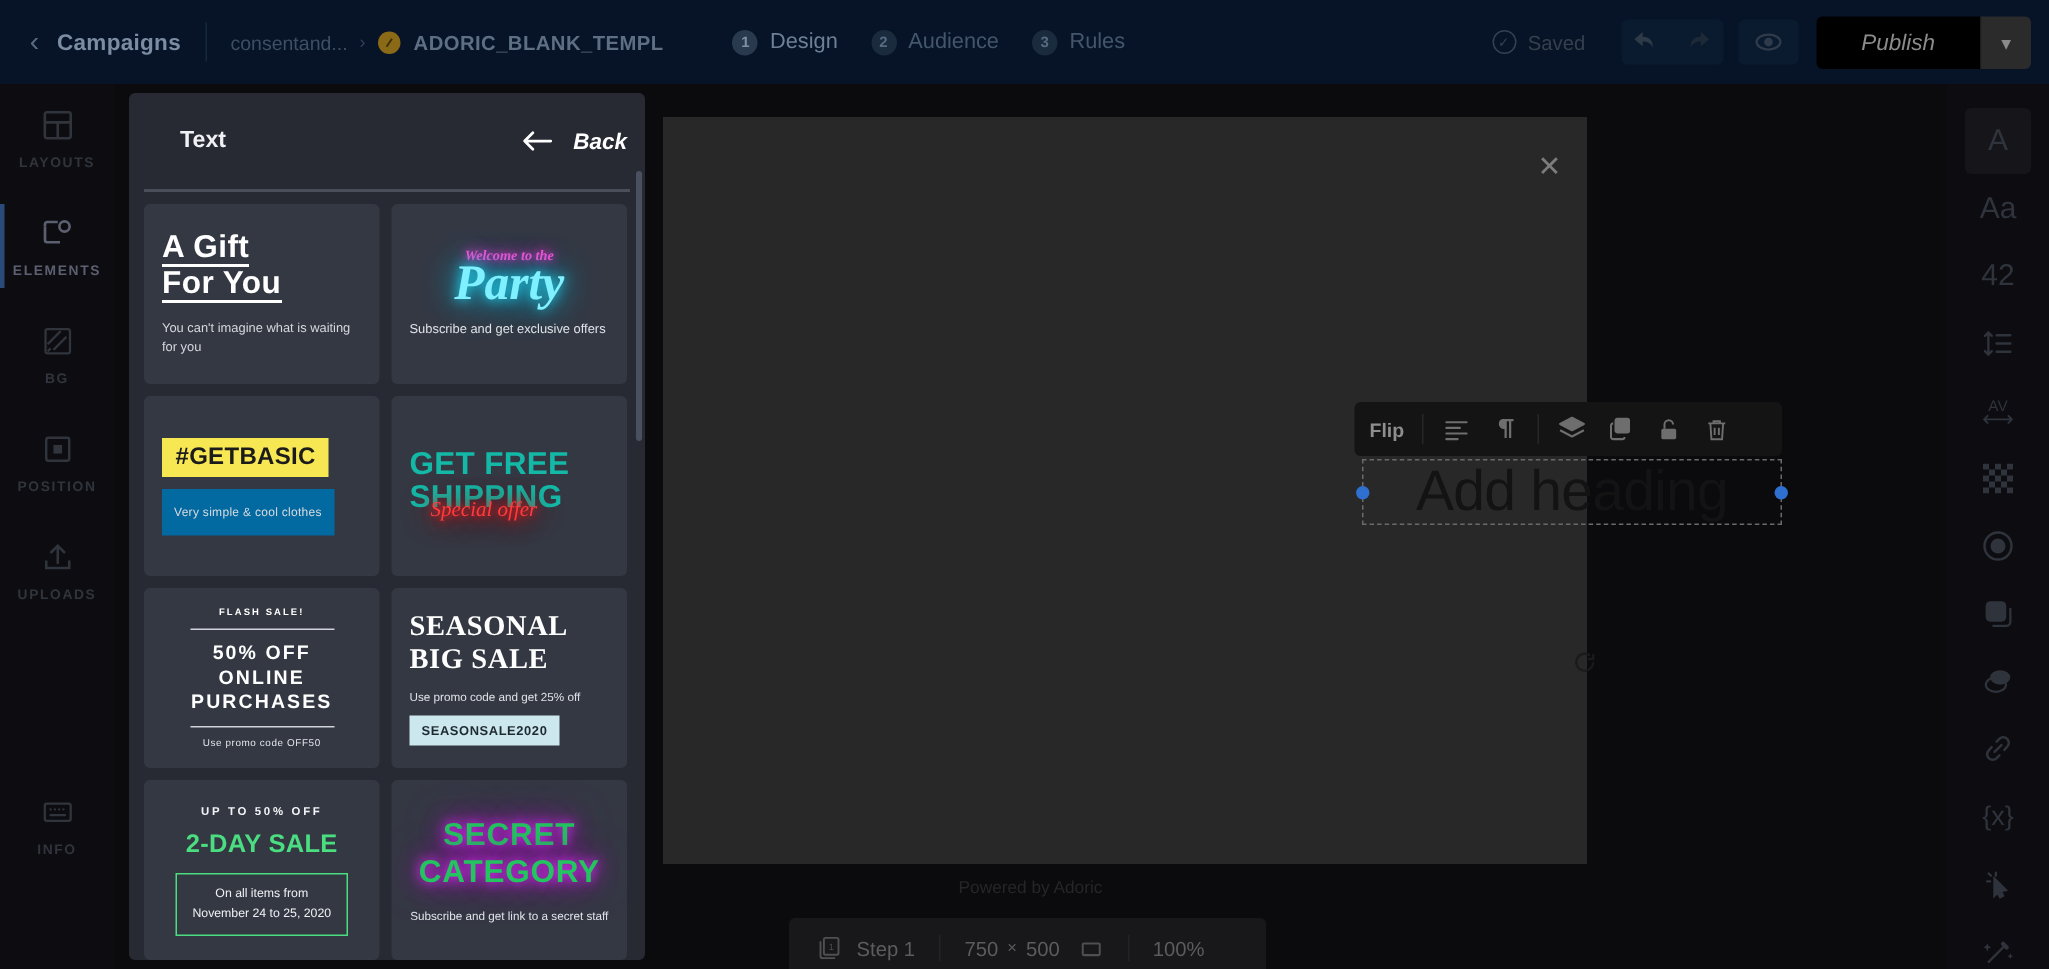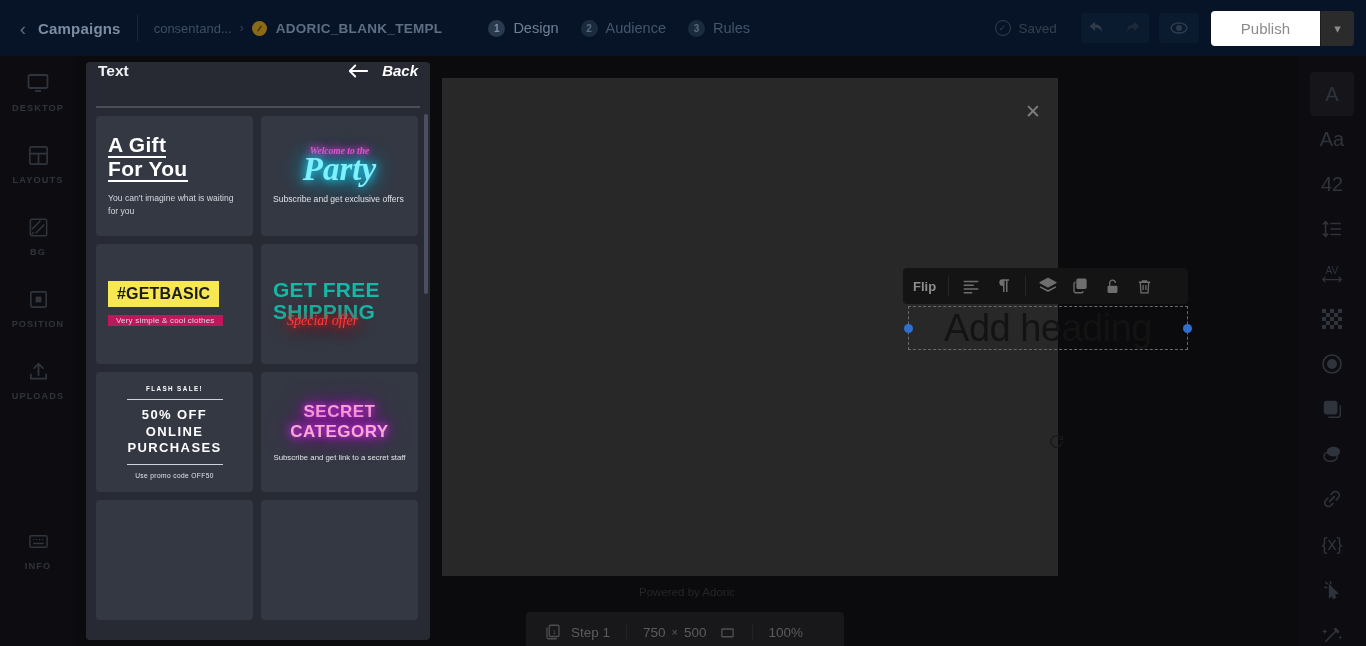--- a/index.html
+++ b/index.html
@@ -75,23 +75,23 @@
   }
   .undo-redo {
     display: flex; background: #0b1b2f; border-radius: 4px; margin-right: 10px;
   }
   .eye-btn {
     width: 40px; height: 30px; display: flex; align-items: center; justify-content: center;
     background: #0b1b2f; border-radius: 4px; margin-right: 12px; color: #2f3b4a;
   }
   .publish-group { display: flex; align-items: stretch; }
   .publish-btn {
-    background: #ffffff; color: #8b8b8b; font-size: 15px;
+    background: #000000; color: #8b8b8b; font-size: 15px;
     padding: 9px 30px; border-radius: 4px 0 0 4px;
-    display: flex; align-items: center;
+    display: flex; align-items: center; font-style: italic;
   }
   .publish-caret {
     background: #2b2b2b; color: #8b8b8b; width: 34px;
     border-radius: 0 4px 4px 0; border-left: 1px solid #1d1d1d;
     display: flex; align-items: center; justify-content: center; font-size: 13px;
   }
 
   
   .left-rail {
     position: absolute; left: 0; top: 56px; width: 76px; height: 590px;
@@ -112,21 +112,21 @@
   }
   .rail-item svg { display: block; }
   .rail-spacer { height: 98px; }
 
   
   .panel {
     position: absolute; left: 86px; top: 62px; width: 344px; height: 578px;
     background: #272a33; border-radius: 4px; z-index: 35; overflow: hidden;
   }
   .panel-head {
-    height: 44px; display: flex; align-items: flex-start; padding: 0 12px 0 12px;
+    height: 64px; display: flex; align-items: center; padding: 0 12px 0 12px; margin-left: 22px;
   }
   .panel-title { color: #f0f1f4; font-size: 15.5px; font-weight: bold; }
   .panel-back {
     margin-left: auto; display: flex; align-items: center; color: #ffffff; font-style: italic;
   }
   .panel-back .arrow { margin-right: 13px; color: #ffffff; display: flex; }
   .panel-back-label { font-size: 15px; font-weight: bold; }
   .panel-rule {
     height: 2px; background: #4a4e58; margin: 0 10px;
   }
@@ -164,21 +164,21 @@
     text-shadow: 0 0 8px #21d4ef, 0 0 18px #11b6d8, 0 0 28px #0d98bb;
   }
   .c2-sub { color: #dfe2e7; font-size: 8.6px; line-height: 1.5; margin-top: 8px; align-self: flex-start; text-align: left; }
 
   
   .c3-tag {
     background: #f7e752; color: #1b1b1b; font-size: 16px; font-weight: bold;
     padding: 4px 9px; letter-spacing: .2px; display: inline-block;
   }
   .c3-sub {
-    background: #be185d; color: #d9dbe0; font-size: 8px; padding: 1px 8px;
+    background: #0369a1; color: #d9dbe0; font-size: 8px; padding: 11px 8px;
     margin-top: 8px; display: inline-block; letter-spacing: .2px;
   }
 
   
   .c4-title {
     color: #14b8a6; font-size: 21px; font-weight: bold; line-height: 1.04;
     letter-spacing: .2px; text-align: left; width: 100%;
   }
   .c4-neon {
     color: #ff3b3b; font-family: "Liberation Serif", serif; font-style: italic;
@@ -214,21 +214,21 @@
   .c7-main {
     color: #4ade80; font-size: 17px; font-weight: bold; margin-top: 8px; letter-spacing: .2px;
   }
   .c7-box {
     border: 1.5px solid #4ade80; padding: 7px 10px; margin-top: 9px;
     color: #eef0f3; font-size: 8.2px; line-height: 1.55;
   }
 
   
   .c8-title {
-    color: #f9a8d4; font-size: 17px; font-weight: bold; line-height: 1.18;
+    color: #22c55e; font-size: 21px; font-weight: bold; line-height: 1.18;
     letter-spacing: .5px;
     text-shadow: 0 0 7px #e42cff, 0 0 15px #c419e0, 0 0 26px #9a12b0;
   }
   .c8-sub { color: #e1e3e8; font-size: 7.8px; margin-top: 11px; }
 
   .panel-scrollbar {
     position: absolute; right: 2px; top: 52px; width: 4px; height: 180px;
     background: #4b5060; border-radius: 2px;
   }
 
@@ -450,35 +450,36 @@
         </span>
       </div>
       <div class="sb-sep"></div>
       <div class="sb-item">100%</div>
     </div>
   </div>
 
   <div class="left-rail">
     <div class="rail-item">
       <span>
-        <svg width="24" height="24" viewBox="0 0 24 24" fill="none" stroke="currentColor" stroke-width="1.8">
-            <rect x="2.5" y="4" width="19" height="13" rx="1.5"></rect>
-            <path d="M9 20h6"></path>
-          </svg>
-      </span>
-      <span class="rail-label">DESKTOP</span>
-    </div>
-    <div class="rail-item">
-      <span>
         <svg width="23" height="23" viewBox="0 0 24 24" fill="none" stroke="currentColor" stroke-width="1.8">
             <rect x="3" y="3" width="18" height="18" rx="1.5"></rect>
             <path d="M3 10h18M12 10v11"></path>
           </svg>
       </span>
       <span class="rail-label">LAYOUTS</span>
+    </div>
+    <div class="rail-item active">
+      <span>
+        <svg width="24" height="24" viewBox="0 0 24 24" fill="none" stroke="currentColor" stroke-width="1.8">
+            <path d="M4 8v9a1.5 1.5 0 0 0 1.5 1.5H14"></path>
+            <path d="M4 8V6.5A1.5 1.5 0 0 1 5.5 5h7"></path>
+            <circle cx="17" cy="8" r="3.4"></circle>
+          </svg>
+      </span>
+      <span class="rail-label">ELEMENTS</span>
     </div>
     <div class="rail-item">
       <span>
         <svg width="23" height="23" viewBox="0 0 24 24" fill="none" stroke="currentColor" stroke-width="1.6">
             <rect x="3.5" y="3.5" width="17" height="17" rx="1.5"></rect>
             <path d="M5 14 14 5M9 18l9-9M5 19l2-2"></path>
           </svg>
       </span>
       <span class="rail-label">BG</span>
     </div>
@@ -559,21 +560,37 @@
         <div class="c5-hr"></div>
         <div class="c5-main">
           <span>50% OFF</span><br>
           <span>ONLINE</span><br>
           <span>PURCHASES</span>
         </div>
         <div class="c5-hr"></div>
         <div class="c5-foot">Use promo code OFF50</div>
       </div>
 
-
+      <div class="tmpl">
+        <div class="c6-title">
+          <span>SEASONAL</span><br>
+          <span>BIG SALE</span>
+        </div>
+        <div class="c6-sub">Use promo code and get 25% off</div>
+        <div class="c6-code">SEASONSALE2020</div>
+      </div>
+
+      <div class="tmpl centered">
+        <div class="c7-top">UP TO 50% OFF</div>
+        <div class="c7-main">2-DAY SALE</div>
+        <div class="c7-box">
+          <div>On all items from</div>
+          <div>November 24 to 25, 2020</div>
+        </div>
+      </div>
 
       <div class="tmpl centered">
         <div class="c8-title">
           <span>SECRET</span><br>
           <span>CATEGORY</span>
         </div>
         <div class="c8-sub">Subscribe and get link to a secret staff</div>
       </div>
 
       <div class="tmpl tmpl-part"></div>

